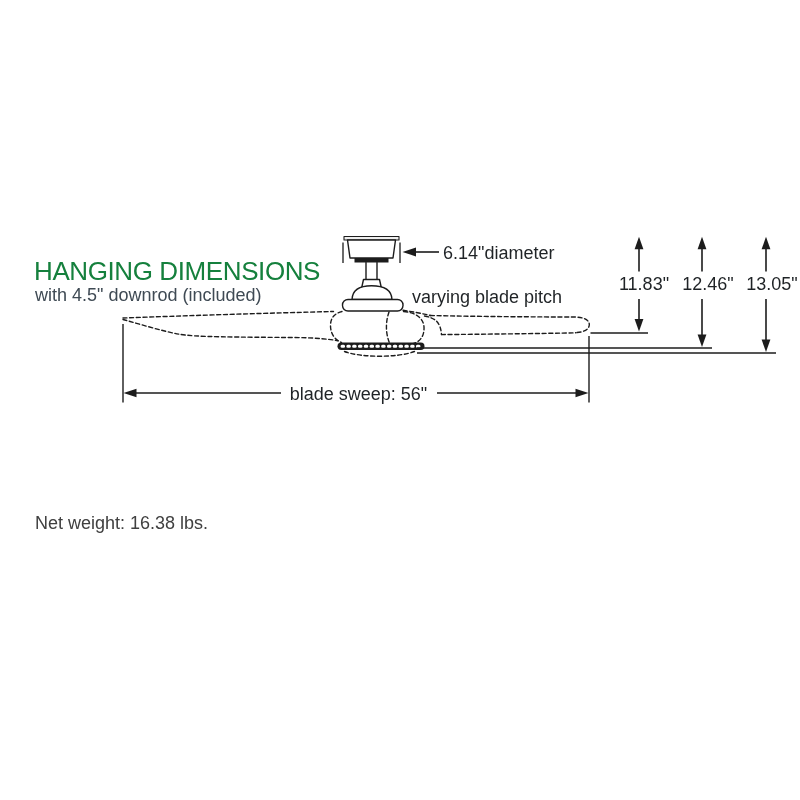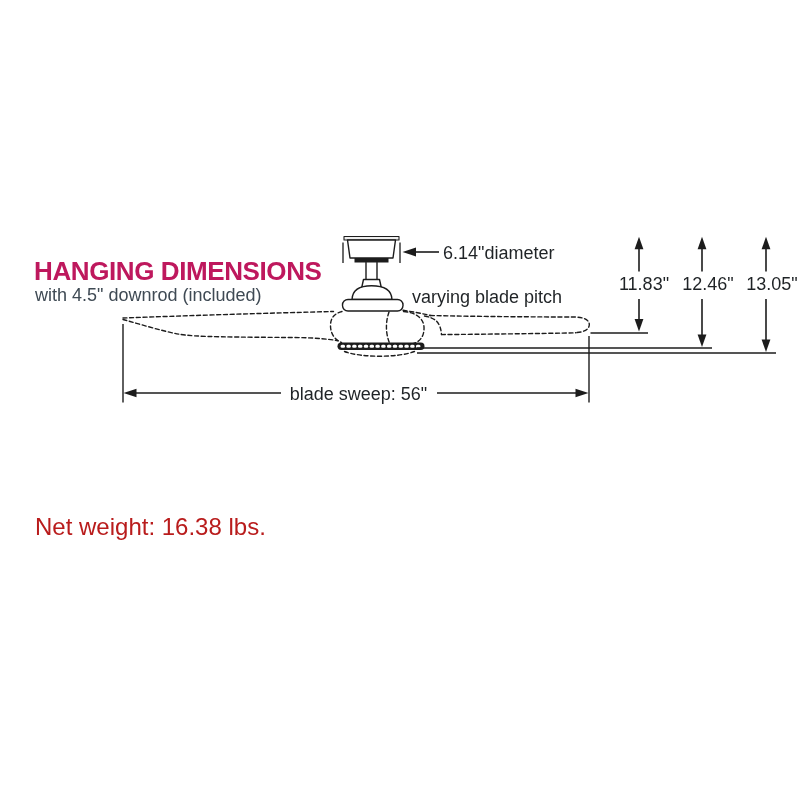--- a/index.html
+++ b/index.html
@@ -2,30 +2,30 @@
 <html><head>
 <meta charset="utf-8">
 <style>
   html,body{margin:0;padding:0;background:#fff;}
   .stage{
     position:relative;width:800px;height:800px;background:#fff;
     font-family:"Liberation Sans",sans-serif;overflow:hidden;
   }
   .title{
     position:absolute;left:34px;top:256px;
-    font-size:26px;font-weight:700;letter-spacing:-0.4px;color:#be185d;
+    font-size:26px;font-weight:400;letter-spacing:-0.4px;color:#15803d;
     white-space:nowrap;
   }
   .subtitle{
     position:absolute;left:35px;top:285px;
     font-size:18px;color:#3f4a54;white-space:nowrap;
   }
   .net-weight{
     position:absolute;left:35px;top:513px;
-    font-size:24px;color:#b91c1c;white-space:nowrap;
+    font-size:18px;color:#404040;white-space:nowrap;
   }
   svg.diagram{position:absolute;left:0;top:0;}
   svg.diagram text{
     font-family:"Liberation Sans",sans-serif;
     font-size:18px;
   }
 </style>
 </head>
 <body>
 

